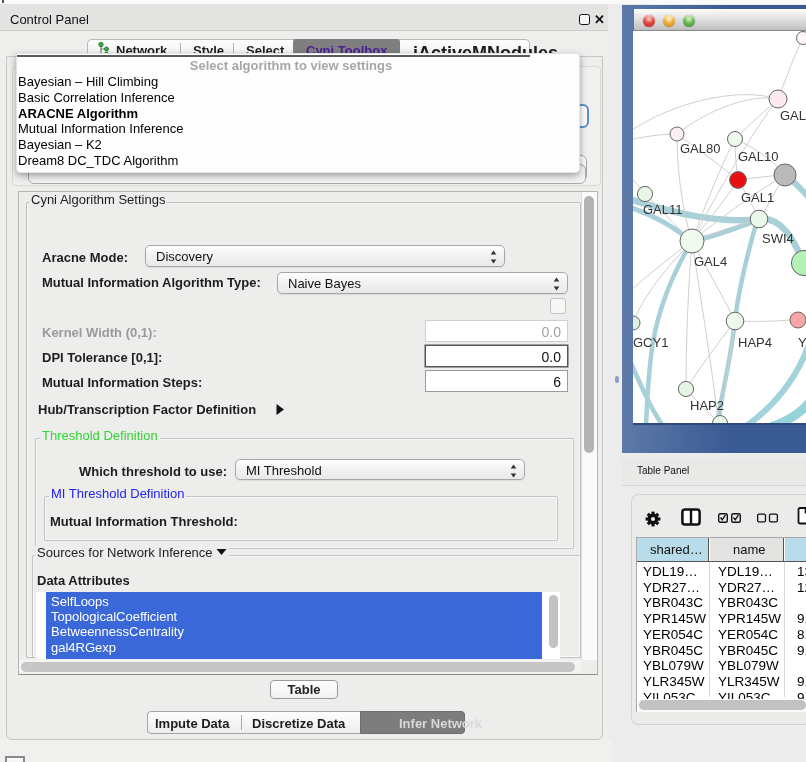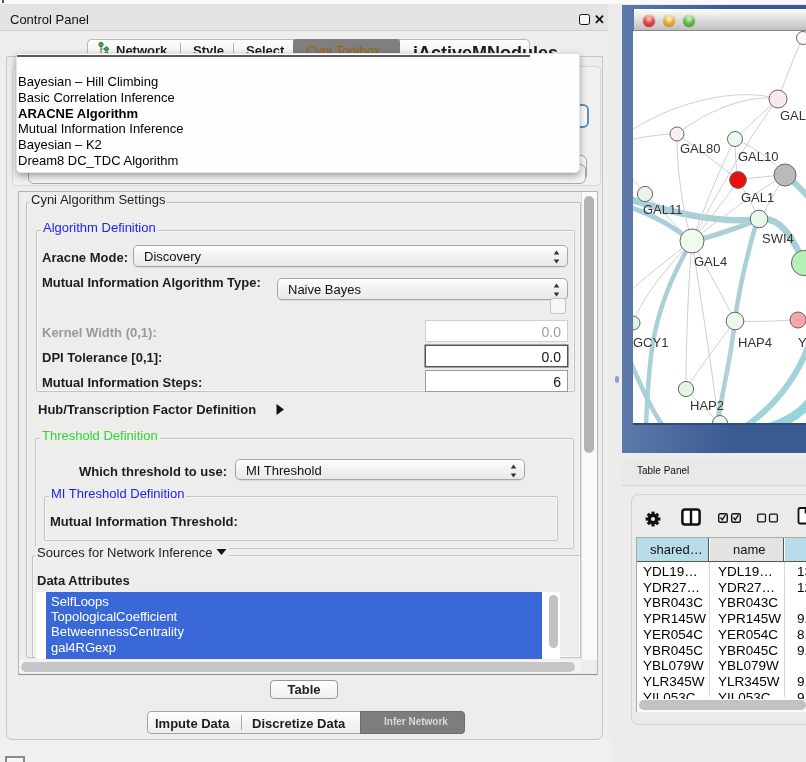--- a/index.html
+++ b/index.html
@@ -38,50 +38,47 @@
   <div class="abs" style="left:233px;top:39px;width:1px;height:13px;background:#b0b0b0;"></div>
   <svg class="abs" style="left:97px;top:38px;" width="13" height="15" viewBox="0 0 13 15">
     <path d="M4 3 L4 12 M4 7 L9 7 M4 12 L9 12" stroke="#7a7a7a" stroke-width="1.2" fill="none"></path>
     <circle cx="4" cy="2.5" r="2.2" fill="#3fae49" stroke="#1c6b24" stroke-width="0.8"></circle>
     <circle cx="9.5" cy="7" r="2" fill="#3fae49" stroke="#1c6b24" stroke-width="0.8"></circle>
     <circle cx="9.5" cy="12" r="2" fill="#3fae49" stroke="#1c6b24" stroke-width="0.8"></circle>
   </svg>
   <div class="abs lbl" style="left:116px;top:39px;font-size:13px;">Network</div>
   <div class="abs lbl" style="left:193px;top:39px;font-size:13px;">Style</div>
   <div class="abs lbl" style="left:246px;top:39px;font-size:13px;">Select</div>
-  <div class="abs" style="left:306px;top:39px;font-size:13px;font-weight:normal;color:#a16207;">Cyni Toolbox</div>
+  <div class="abs" style="left:306px;top:39px;font-size:13px;font-weight:bold;color:#4c1d95;">Cyni Toolbox</div>
   <div class="abs lbl" style="left:413px;top:39px;font-size:18px;">jActiveMNodules</div>
 
   <div class="abs" style="left:12px;top:62px;width:589px;height:120px;background:#f0f0ef;border:1px solid #d8d8d6;border-radius:4px;"></div>
 
   <div class="abs" style="left:572px;top:100px;width:17px;height:24px;border:2.5px solid #5591cd;border-radius:6px;background:#fdfdfd;"></div>
 
   <div class="abs" style="left:560px;top:151px;width:27px;height:26px;border:1px solid #a6a6a6;border-radius:6px;background:linear-gradient(#fff,#e9e9e9);"></div>
 
   <div class="abs" style="left:28px;top:160px;width:558px;height:20px;border:1px solid #a8a8a8;border-radius:6px;background:#f4f4f3;"></div>
 
   <div class="abs" style="left:18px;top:187px;width:580px;height:484px;border:1px solid #b5b5b3;border-bottom-color:#8e8e8c;background:#ededec;"></div>
 
   <div class="gbox" style="left:26px;top:198px;width:555px;height:456px;border-color:#bdbdbb;">
     <div class="gtitle" style="color:#1d1d1d;left:2px;">Cyni Algorithm Settings</div>
   </div>
 
-  <div class="gbox" style="left:36px;top:226px;width:539px;height:162px;">
-    <div class="gtitle" style="color:#2222f2;">Algorithm Definition</div>
-  </div>
   <div class="abs lbl" style="left:42px;top:246px;text-align:right;">Aracne Mode:</div>
-  <div class="combo" style="left:133px;top:241px;width:435px;">
+  <div class="combo" style="left:145px;top:241px;width:360px;">
     <span class="ctext">Discovery</span>
     <svg class="stepper" width="7" height="14" viewBox="0 0 7 14">
         <path d="M3.5 0.5 L6.3 4.5 L0.7 4.5 Z" fill="#333"></path>
         <path d="M3.5 13.5 L6.3 9.5 L0.7 9.5 Z" fill="#333"></path>
       </svg>
   </div>
   <div class="abs lbl" style="left:42px;top:271px;">Mutual Information Algorithm Type:</div>
-  <div class="combo" style="left:277px;top:274px;width:291px;">
+  <div class="combo" style="left:277px;top:268px;width:291px;">
     <span class="ctext">Naive Bayes</span>
     <svg class="stepper" width="7" height="14" viewBox="0 0 7 14">
         <path d="M3.5 0.5 L6.3 4.5 L0.7 4.5 Z" fill="#333"></path>
         <path d="M3.5 13.5 L6.3 9.5 L0.7 9.5 Z" fill="#333"></path>
       </svg>
   </div>
   <div class="abs" style="left:550px;top:294px;width:16px;height:16px;border:1px solid #c2c2c2;border-radius:3px;background:#f7f7f6;"></div>
   <div class="abs glbl" style="left:42px;top:321px;">Kernel Width (0,1):</div>
   <div class="field" style="left:425px;top:316px;width:143px;color:#a0a0a0;border-color:#cfcfcf;">0.0</div>
   <div class="abs lbl" style="left:42px;top:346px;">DPI Tolerance [0,1]:</div>
@@ -126,30 +123,31 @@
   <div class="abs" style="left:19px;top:656px;width:562px;height:13px;background:#f4f4f3;"></div>
   <div class="abs" style="left:21px;top:658px;width:554px;height:10px;background:#c6c6c6;border-radius:5px;"></div>
 
   <div class="abs" style="left:270px;top:676px;width:68px;height:19px;border:1px solid #999;border-radius:4px;background:linear-gradient(#fff,#f0f0ef);text-align:center;font-size:13px;font-weight:bold;color:#222;padding-top:1px;">Table</div>
 
   <div class="abs" style="left:147px;top:707px;width:318px;height:23px;border:1px solid #a5a5a5;border-radius:4px;background:linear-gradient(#fefefe,#ececea);"></div>
   <div class="abs" style="left:360px;top:707px;width:105px;height:23px;background:#7d7d7d;border-radius:0 4px 4px 0;border:1px solid #6e6e6e;"></div>
   <div class="abs" style="left:241px;top:711px;width:1px;height:15px;background:#aaa;"></div>
   <div class="abs lbl" style="left:155px;top:712px;font-size:13px;">Impute Data</div>
   <div class="abs lbl" style="left:252px;top:712px;font-size:13px;">Discretize Data</div>
-  <div class="abs" style="left:384px;top:712px;font-size:10px;font-weight:bold;color:#d9d9d9;">Infer Network</div>
+  <div class="abs" style="left:399px;top:712px;font-size:13px;font-weight:bold;color:#d9d9d9;">Infer Network</div>
 </div>
 
 <div class="abs" style="left:615px;top:376px;width:4px;height:7px;background:#8aa0c4;border-radius:2px;"></div>
 <div class="abs" style="left:0;top:740px;width:612px;height:22px;background:#f0f0ef;"></div>
 
 <div class="abs" style="left:5px;top:756px;width:20px;height:10px;border:2px solid #8a8a8a;background:linear-gradient(#fdfdfd,#eee);"></div>
 
 <div id="popup" class="abs" style="left:16px;top:53px;width:564px;height:120px;background:#fefefe;border-radius:0 0 5px 5px;box-shadow:0 3px 7px rgba(0,0,0,0.35), inset 0 0 0 0.5px #c9c9c9;">
   <div class="abs" style="left:1px;top:2px;width:513px;height:1.5px;background:#5a5a5a;"></div>
+  <div class="abs" style="left:0;top:5px;width:564px;padding-right:14px;text-align:center;font-size:13px;font-weight:600;color:#a6a6a6;box-sizing:border-box;">Select algorithm to view settings</div>
   <div class="abs" style="left:2px;top:21px;font-size:13px;color:#000;line-height:15.8px;">Bayesian – Hill Climbing<br>Basic Correlation Inference<br><b>ARACNE Algorithm</b><br>Mutual Information Inference<br>Bayesian – K2<br>Dream8 DC_TDC Algorithm</div>
 </div>
 
 <div class="abs" style="left:622px;top:5px;width:184px;height:448px;background:linear-gradient(90deg,#5c79a8,#3a5a94 60%);"></div>
 <div class="abs" style="left:634px;top:9px;width:172px;height:22px;background:linear-gradient(#fafafa,#c9c9c9 85%,#bdbdbd);border-bottom:1px solid #8a8a8a;border-top:1px solid #fff;"></div>
 <div class="abs" style="left:643px;top:15px;width:12px;height:12px;border-radius:50%;background:radial-gradient(circle at 50% 30%,#f9b4ae 12%,#e14840 45%,#b4211c);box-shadow:inset 0 1px 1px rgba(255,255,255,.6),0 0 1px #903;"></div>
 <div class="abs" style="left:663px;top:15px;width:12px;height:12px;border-radius:50%;background:radial-gradient(circle at 50% 30%,#fdeab2 12%,#eeaf3c 45%,#c07d12);box-shadow:inset 0 1px 1px rgba(255,255,255,.6),0 0 1px #960;"></div>
 <div class="abs" style="left:683px;top:15px;width:12px;height:12px;border-radius:50%;background:radial-gradient(circle at 50% 30%,#c2ecae 12%,#6cb656 45%,#3c8c2c);box-shadow:inset 0 1px 1px rgba(255,255,255,.6),0 0 1px #362;"></div>
 <svg class="abs" style="left:633px;top:31px;background:#fff;" width="173" height="393" viewBox="0 0 173 393">
   <g fill="none" stroke="#a9d0d8" stroke-linecap="round">

